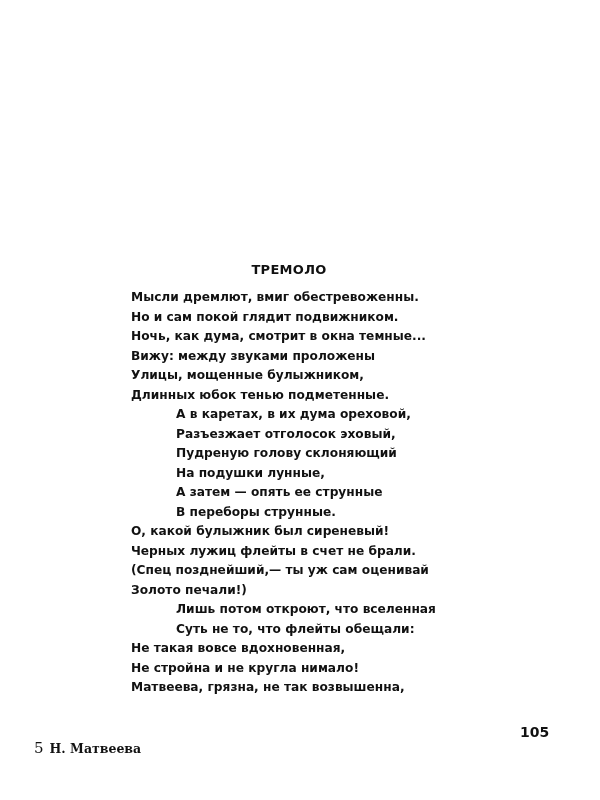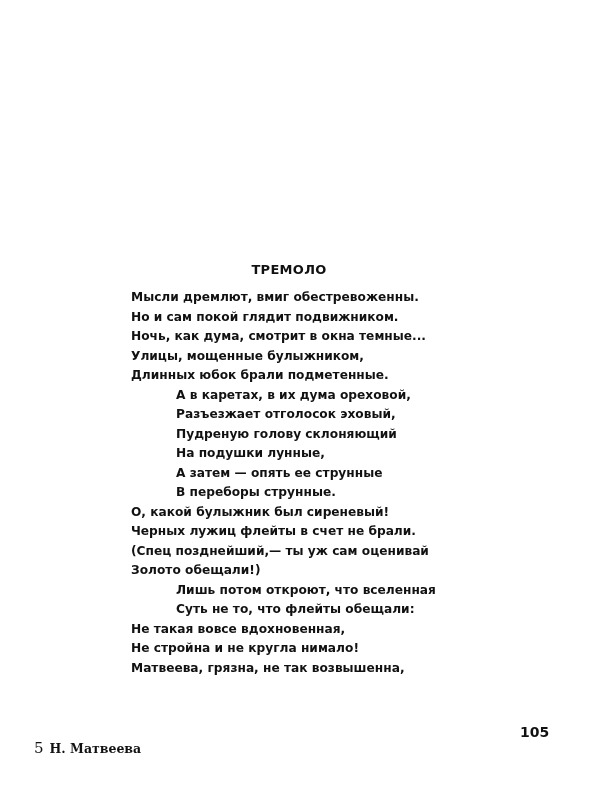--- a/index.html
+++ b/index.html
@@ -32,32 +32,33 @@
 </head>
 <body>
 
 <div class="page">
   <div class="title">ТРЕМОЛО</div>
 
   <div class="poem">
     <div class="line">Мысли дремлют, вмиг обестревоженны.</div>
     <div class="line">Но и сам покой глядит подвижником.</div>
     <div class="line">Ночь, как дума, смотрит в окна темные...</div>
+    <div class="line">Вижу: между звуками проложены</div>
     <div class="line">Улицы, мощенные булыжником,</div>
-    <div class="line">Длинных юбок брали подметенные.</div>
+    <div class="line">Длинных юбок тенью подметенные.</div>
     <div class="line indent">А в каретах, в их дума ореховой,</div>
     <div class="line indent">Разъезжает отголосок эховый,</div>
     <div class="line indent">Пудреную голову склоняющий</div>
     <div class="line indent">На подушки лунные,</div>
     <div class="line indent">А затем — опять ее струнные</div>
     <div class="line indent">В переборы струнные.</div>
     <div class="line">О, какой булыжник был сиреневый!</div>
     <div class="line">Черных лужиц флейты в счет не брали.</div>
     <div class="line">(Спец позднейший,— ты уж сам оценивай</div>
-    <div class="line">Золото обещали!)</div>
+    <div class="line">Золото печали!)</div>
     <div class="line indent">Лишь потом откроют, что вселенная</div>
     <div class="line indent">Суть не то, что флейты обещали:</div>
     <div class="line">Не такая вовсе вдохновенная,</div>
     <div class="line">Не стройна и не кругла нимало!</div>
     <div class="line">Матвеева, грязна, не так возвышенна,</div>
   </div>
 
   <div class="footer-left">
     <span class="num">5</span><span>Н. Матвеева</span>
   </div>

